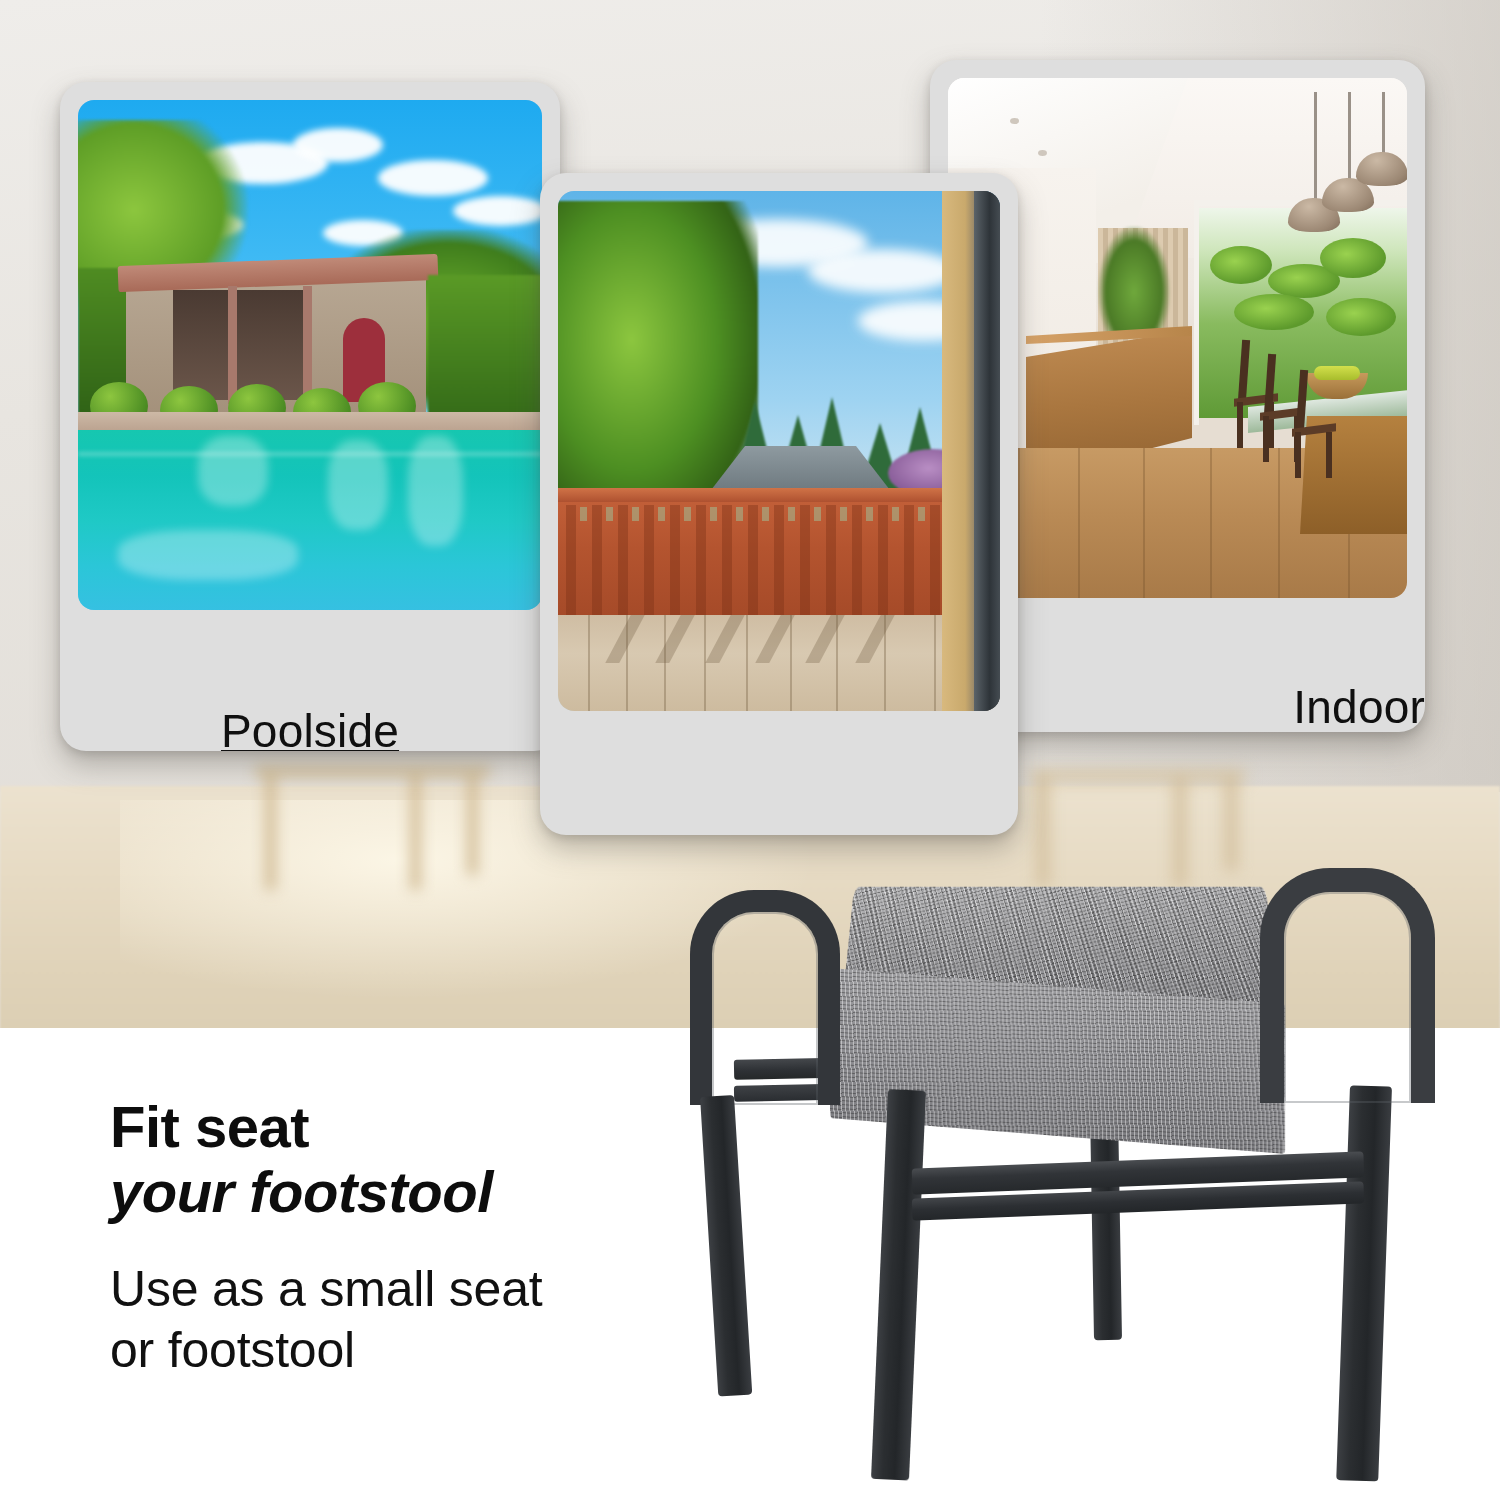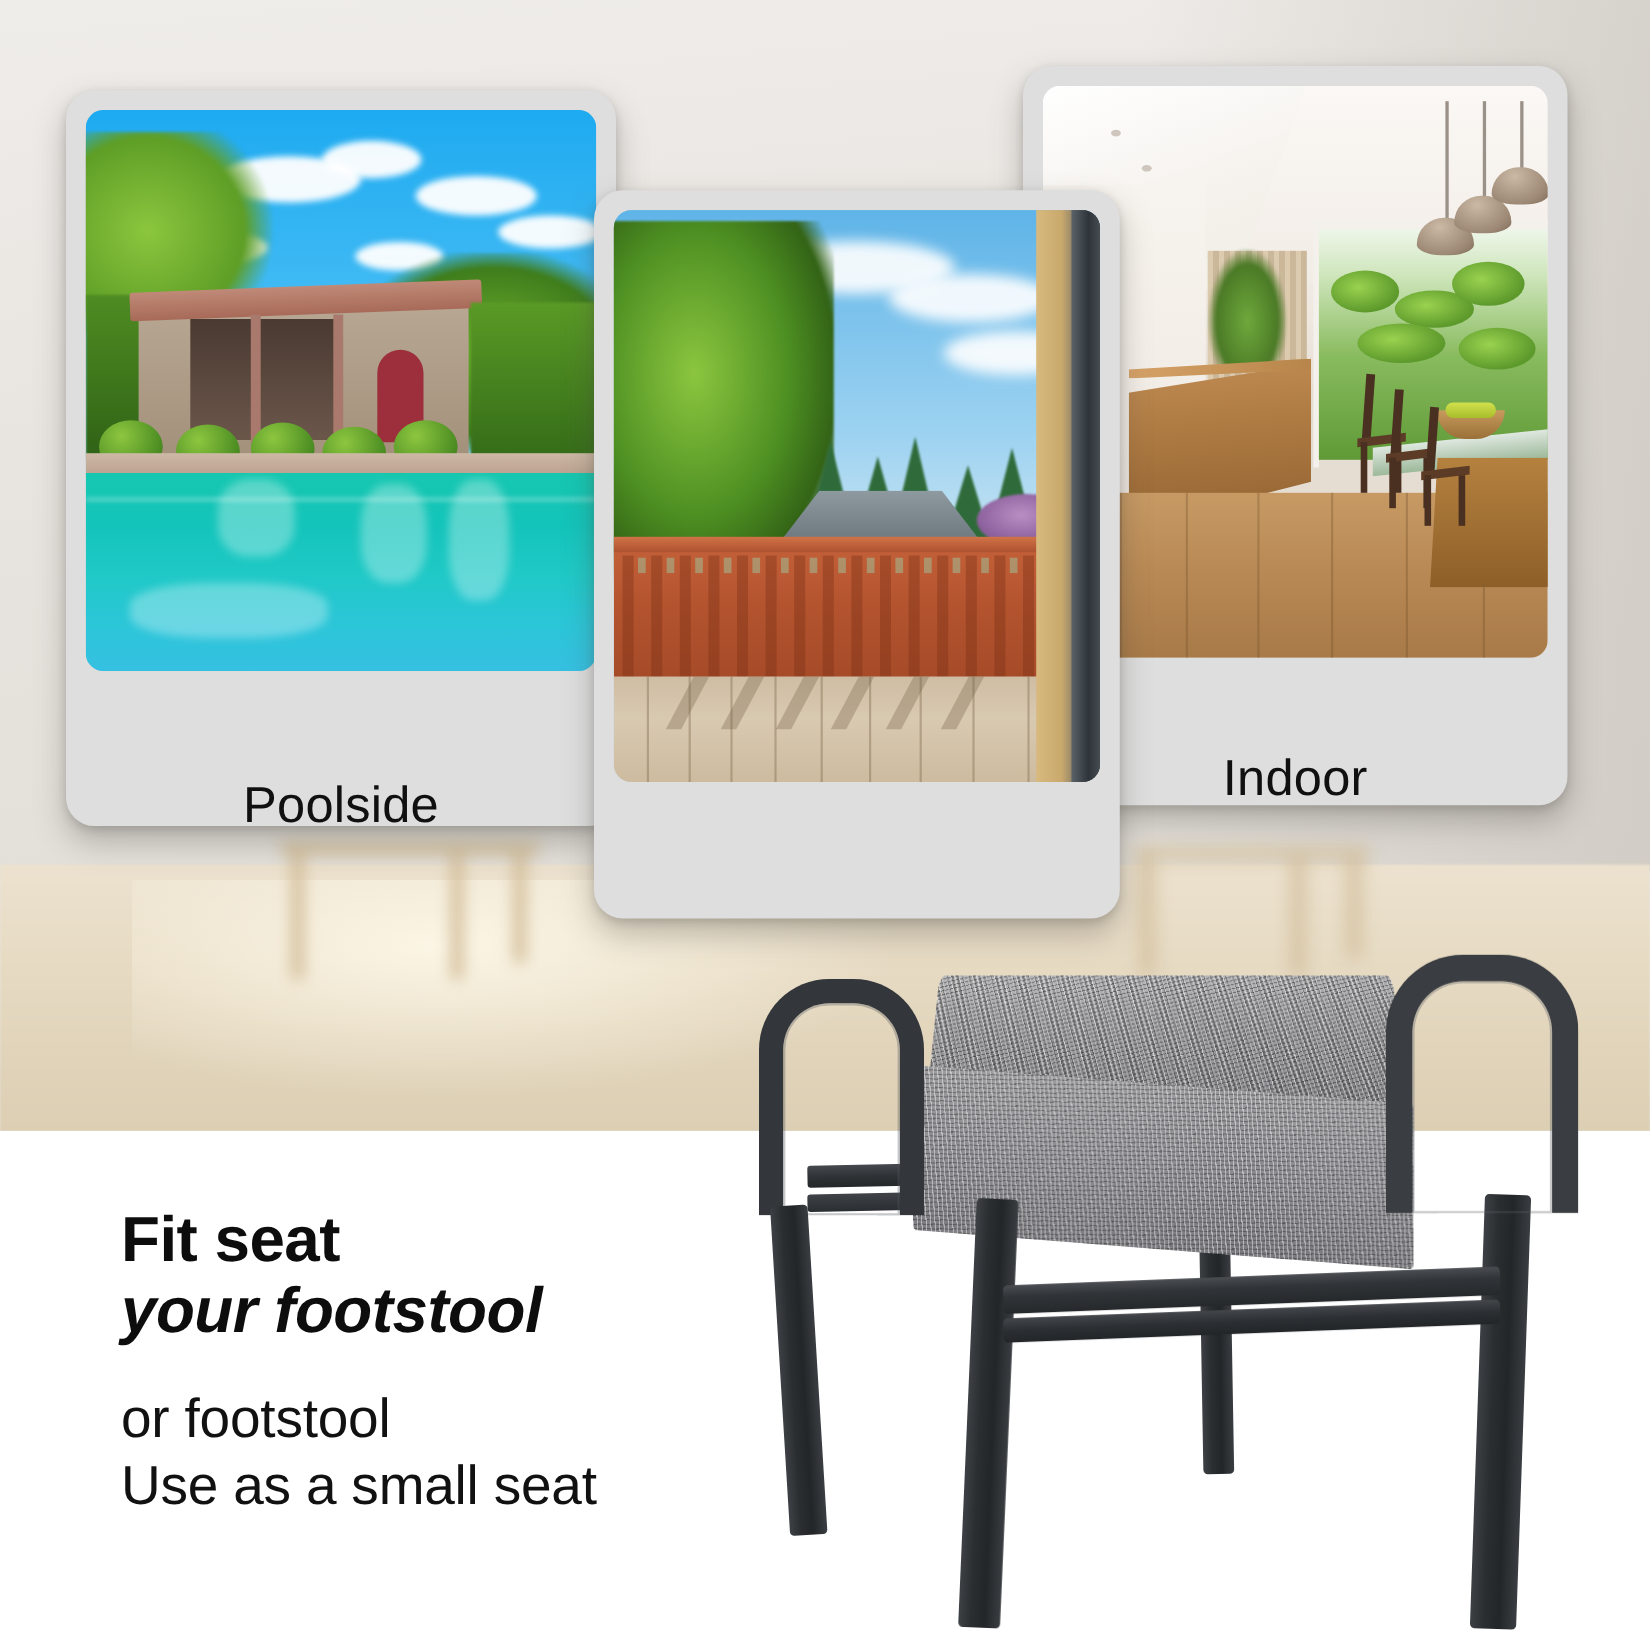--- a/index.html
+++ b/index.html
@@ -78,28 +78,28 @@
     background:#cfd3d6;
   }
   .card .cap {
     position:absolute; left:0; width:100%;
     text-align:center; color:#101010;
     font-size:46px; letter-spacing:.2px;
   }
 
   #card-poolside { left:60px;  top:82px;  width:500px; height:669px; }
   #card-poolside .photo { width:464px; height:510px; }
-  #card-poolside .cap   { top:622px; }
+  #card-poolside .cap   { top:622px;text-decoration:underline; }
 
   #card-balcony  { left:540px; top:173px; width:478px; height:662px; z-index:3; }
   #card-balcony .photo  { width:442px; height:520px; }
 
   #card-indoor   { left:930px; top:60px;  width:495px; height:672px; z-index:2;}
   #card-indoor .photo   { width:459px; height:520px; }
-  #card-indoor .cap     { top:624px; }
+  #card-indoor .cap     { top:624px;text-align:right; }
   #card-indoor .cap     { top:620px; }
 
   
   .pool-art { position:absolute; inset:0; background:linear-gradient(180deg,#1eaaf0 0%, #46bdf5 38%, #7fd3f8 52%); }
   .pool-sky-cloud { position:absolute; background:#ffffff; border-radius:50%; filter:blur(3px); opacity:.95; }
   .pool-tree-l {
     position:absolute; left:-20px; top:20px; width:190px; height:200px;
     background:radial-gradient(ellipse at 40% 45%, #8cc63e 0%, #5e9e26 55%, rgba(94,158,38,0) 72%);
     filter:blur(1.5px);
   }
@@ -617,16 +617,16 @@
   <div class="ott-stretcher-front"></div>
   <div class="ott-stretcher-front2"></div>
 </div>
 
 <div id="bottom-text">
   <div class="headline">
     <span>Fit seat</span>
     <span class="l2">your footstool</span>
   </div>
   <div class="subline">
+    <span>Use as a small seat</span>
     <span>or footstool</span>
-    <span>Use as a small seat</span>
   </div>
 </div>
 
 </body></html>

